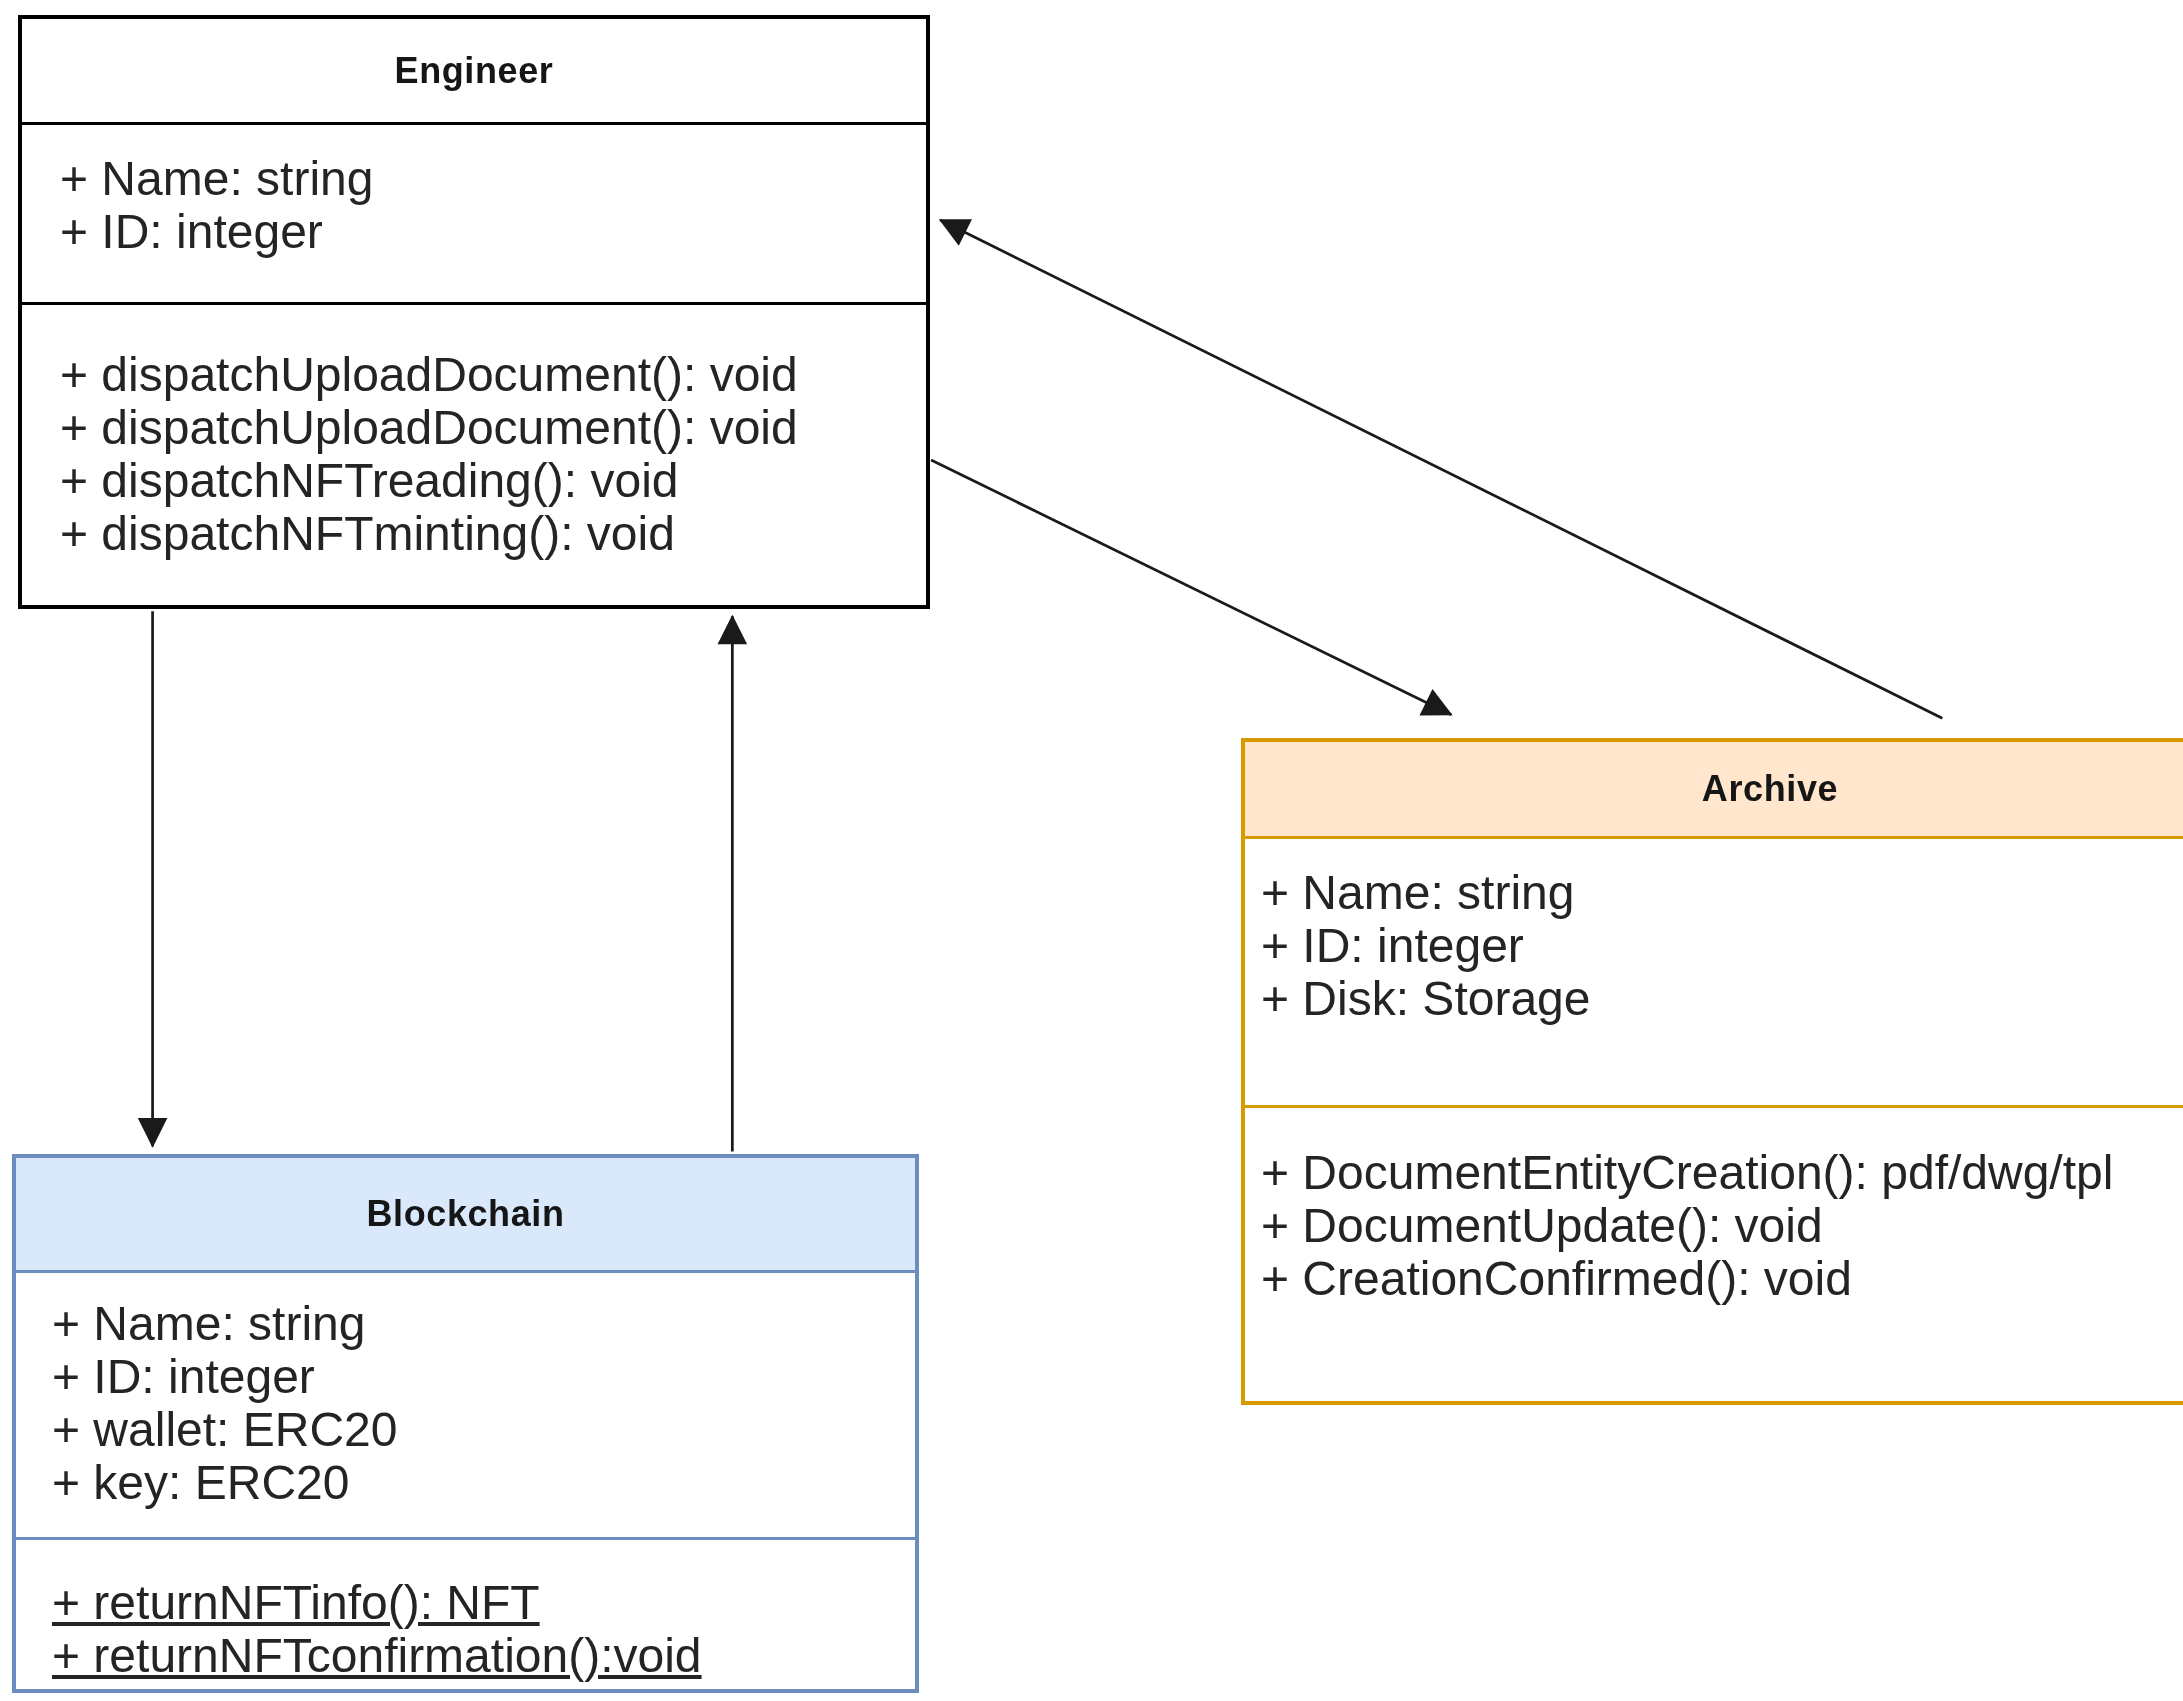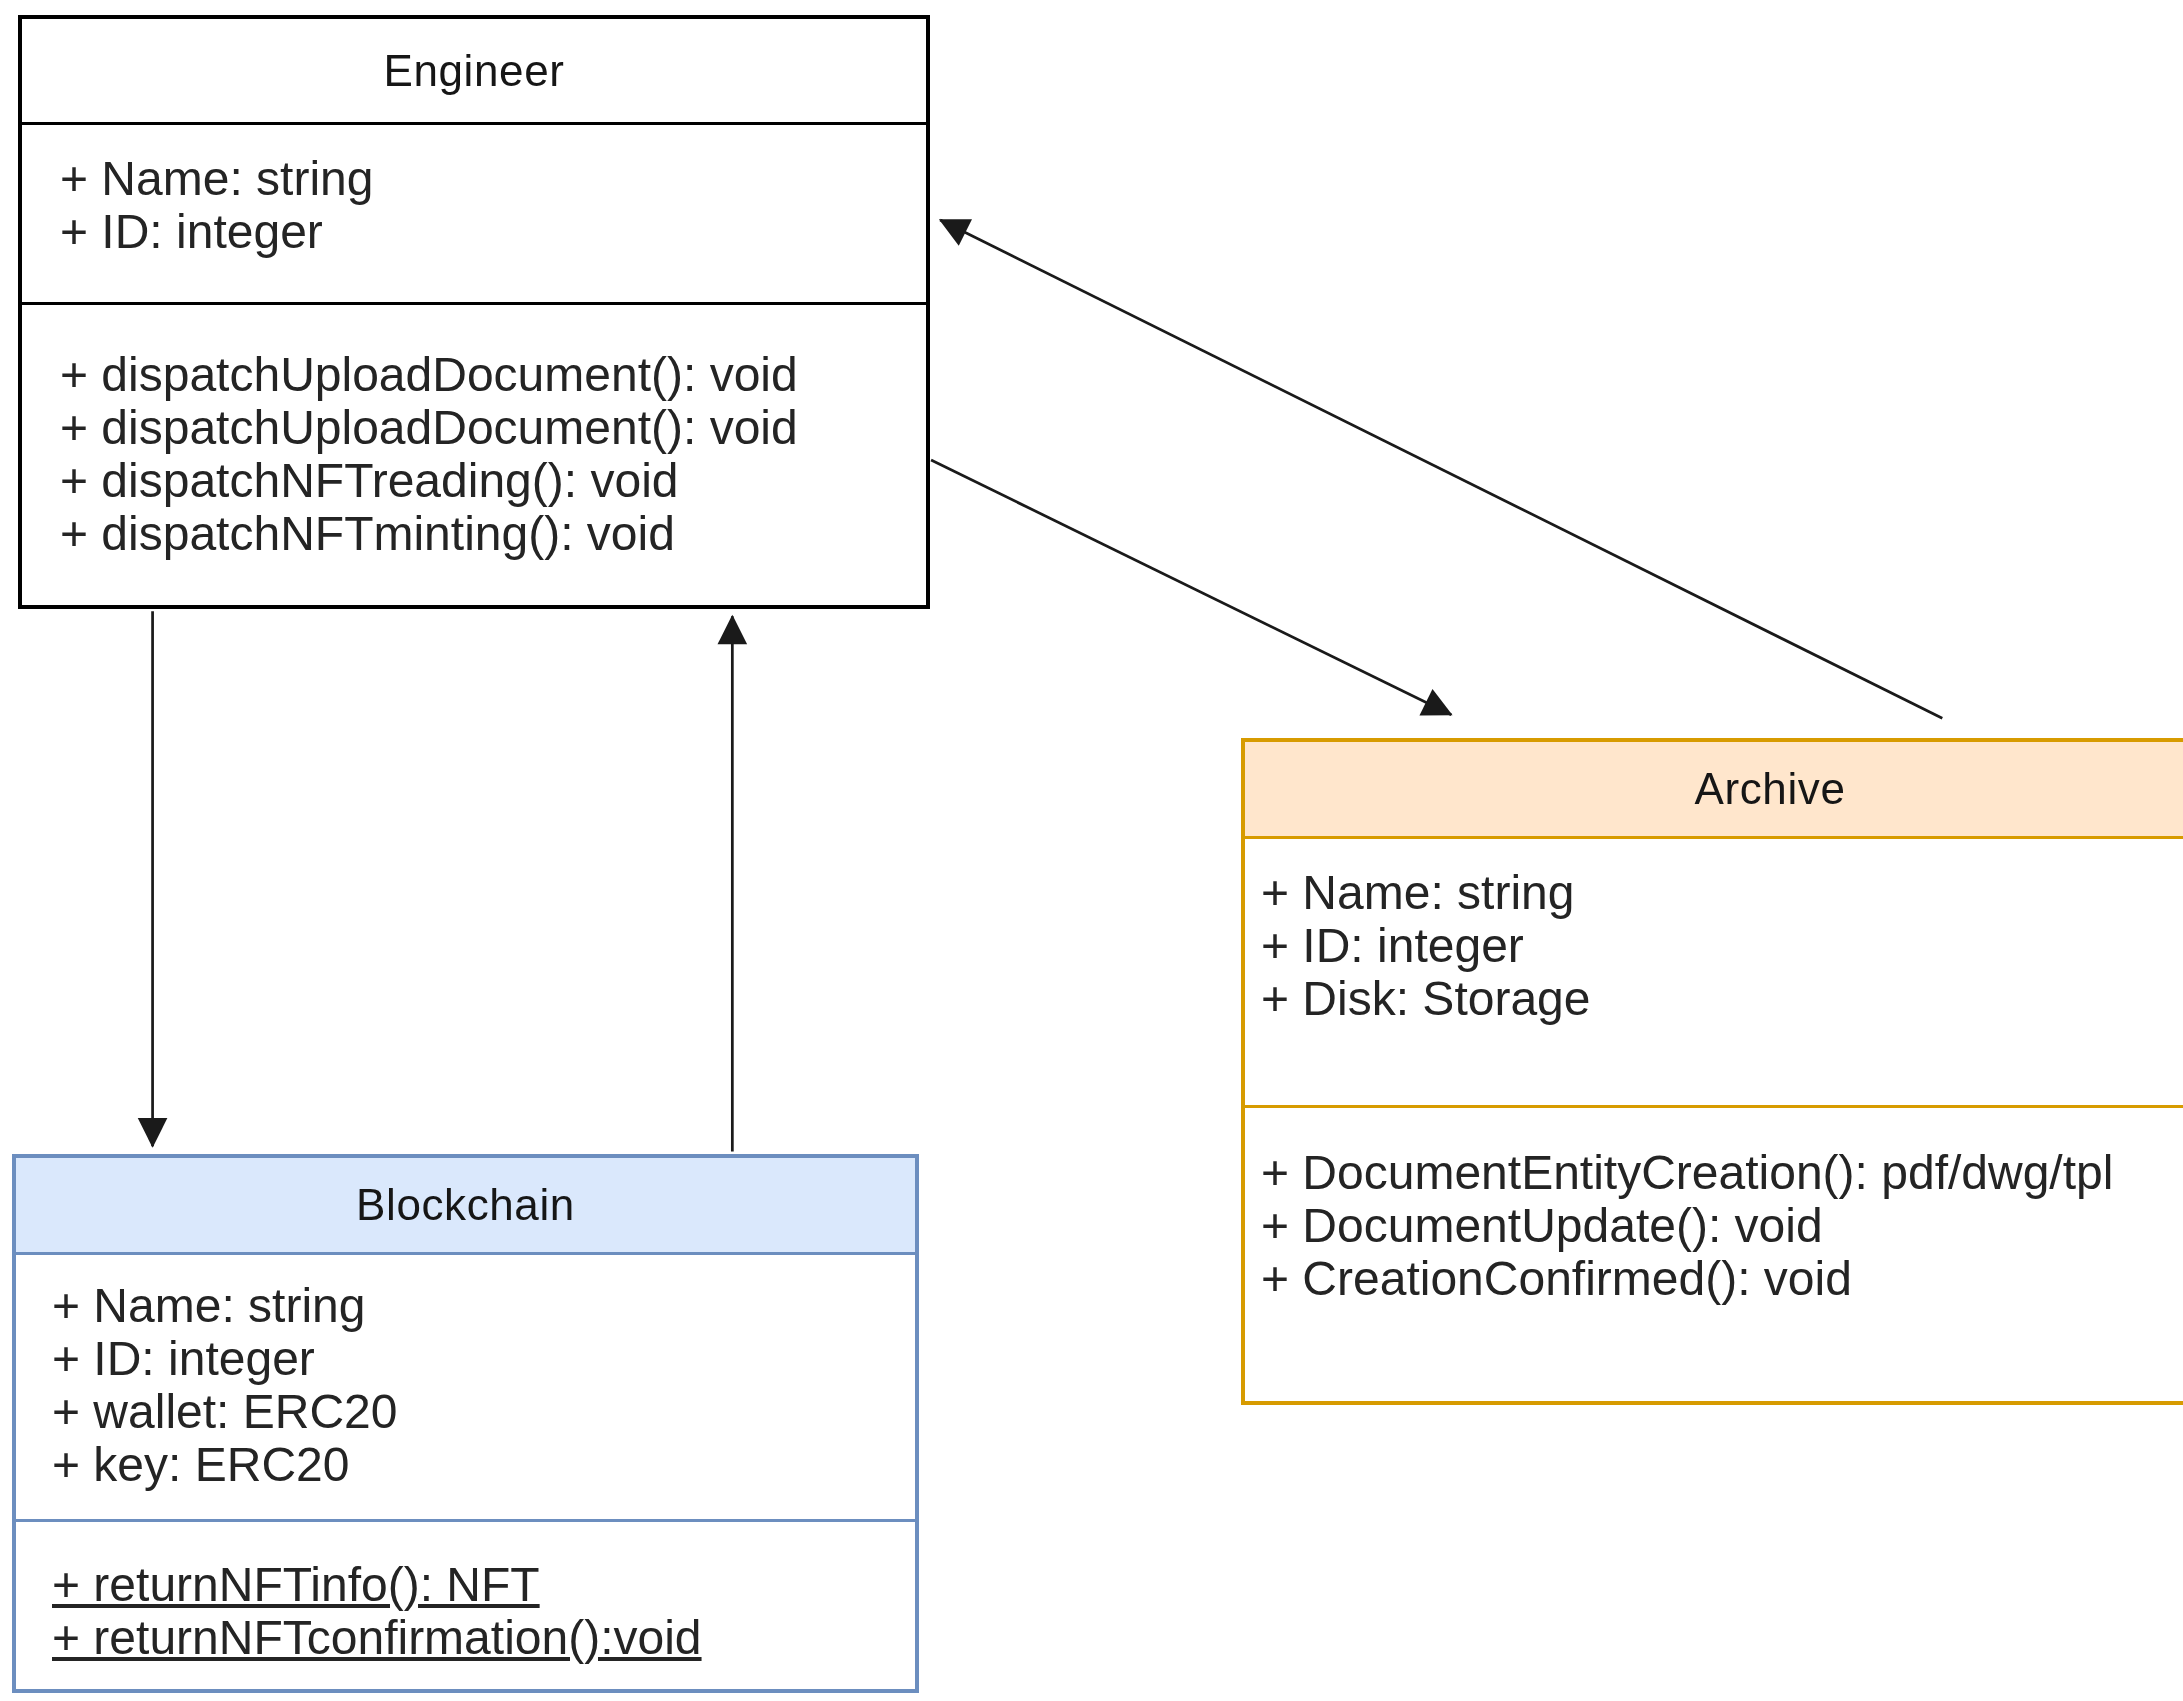--- a/index.html
+++ b/index.html
@@ -30,22 +30,22 @@
     background: #ffffff;
     border: 4.3px solid var(--border, #000000);
     color: #1f1f1f;
   }
   .uml-class .class-header {
     display: flex;
     align-items: center;
     justify-content: center;
     box-sizing: border-box;
     background: var(--header-fill, #ffffff);
-    font-size: 44px;
-    font-weight: normal;
+    font-size: 36px;
+    font-weight: bold;
     letter-spacing: 0.6px;
     color: #161616;
   }
   .uml-class .section {
     box-sizing: border-box;
     border-top: 3.6px solid var(--border, #000000);
     background: #ffffff;
     font-size: 48px;
     line-height: 53px;
     color: #242424;
@@ -57,21 +57,21 @@
   .engineer .class-header { height: 103px; }
   .engineer .attrs   { height: 180px; padding: 27px 12px 0 38px; }
   .engineer .methods { flex: 1; padding: 43px 0 0 38px; }
   
   .archive { left: 1241px; top: 738px; width: 1058px; height: 667px; }
   .archive .class-header { height: 94px; }
   .archive .attrs   { height: 269px; padding: 27px 12px 0 16px; }
   .archive .methods { flex: 1; padding: 38px 17px 0 16px; }
   
   .blockchain { left: 12px; top: 1154px; width: 907px; height: 539px; }
-  .blockchain .class-header { height: 94px; }
+  .blockchain .class-header { height: 112px; }
   .blockchain .attrs   { height: 267px; padding: 24px 12px 0 36px; }
   .blockchain .methods { flex: 1; padding: 36px 12px 0 36px; text-decoration: underline; }
 
   .connectors line {
     stroke: #1a1a1a;
     stroke-width: 4.5;
     fill: none;
   }
   .connectors .arrowhead { fill: #1a1a1a; }
 </style>

